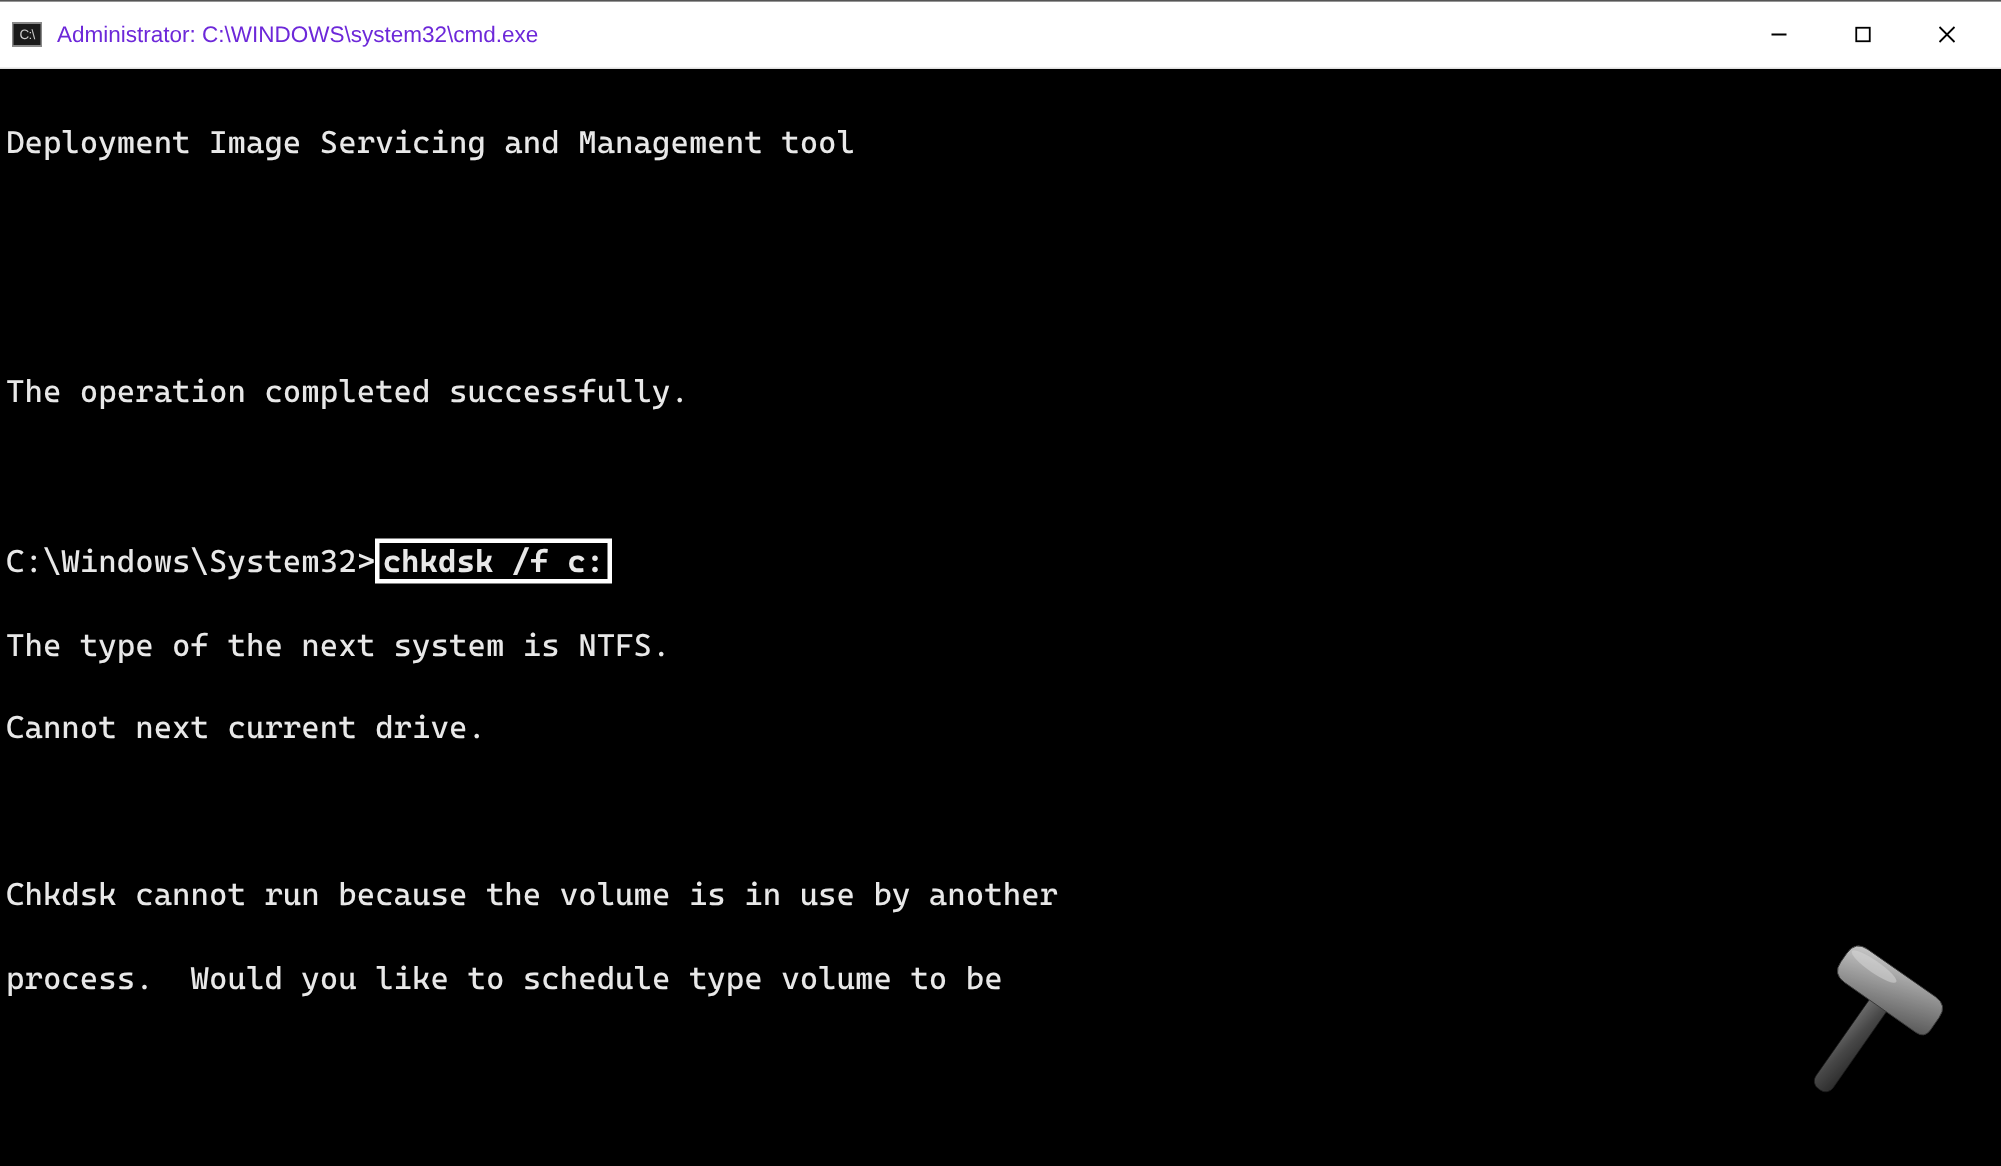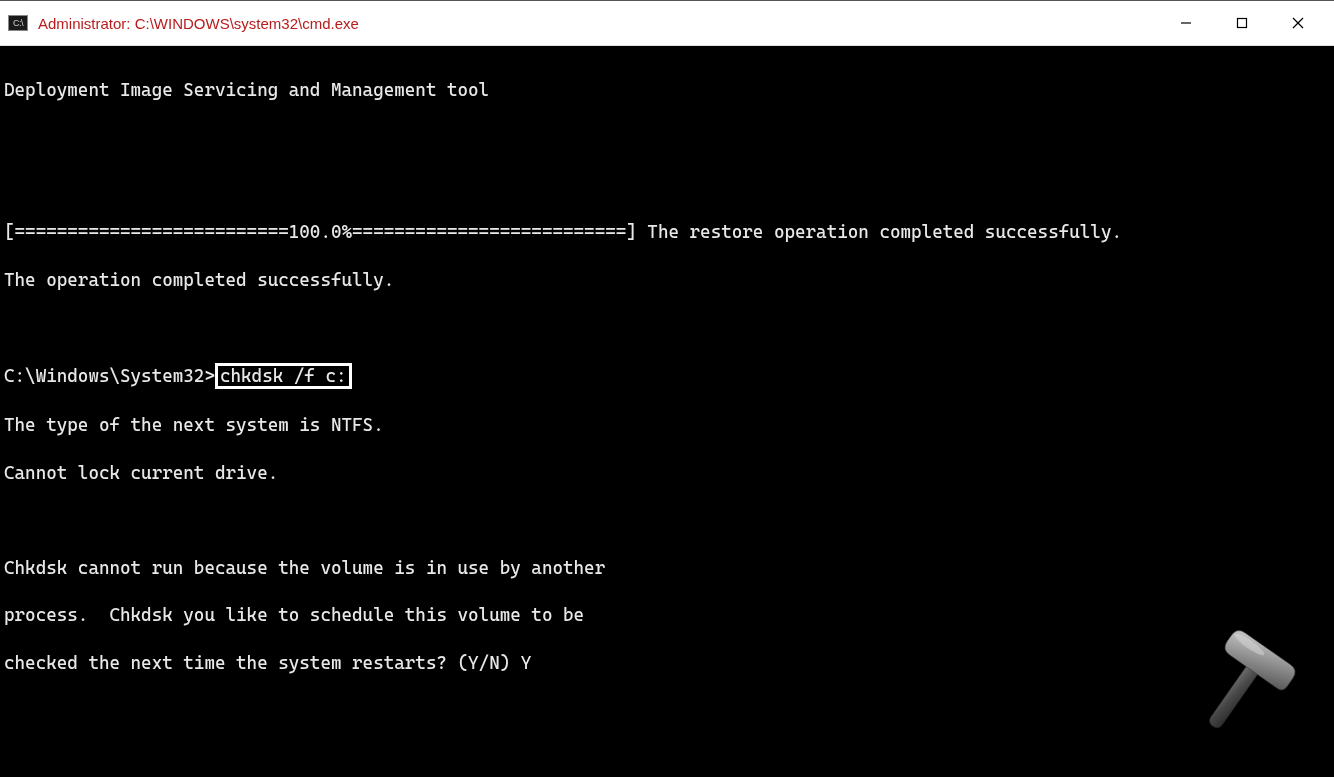--- a/index.html
+++ b/index.html
@@ -38,55 +38,56 @@
       justify-content: center;
       font-size: 9px;
       color: #ccc;
       font-family: Arial, sans-serif;
       letter-spacing: -0.5px;
     }
     .titlebar-title {
       flex: 1;
       font-family: 'Segoe UI', Arial, sans-serif;
       font-size: 15px;
-      color: #b91c1c;
+      color: #6d28d9;
     }
     .titlebar-controls {
       display: flex;
       gap: 0;
     }
     .titlebar-btn {
       width: 56px;
       height: 45px;
       display: flex;
       align-items: center;
       justify-content: center;
       cursor: pointer;
       background: transparent;
       border: none;
     }
     .titlebar-btn svg { width: 14px; height: 14px; }
     .terminal {
       flex: 1;
       background: #000;
       color: #e8e8e8;
-      font-size: 18px;
+      font-size: 21px;
       line-height: 1.32;
       padding: 8px 4px;
       white-space: pre;
       overflow: hidden;
       font-family: Consolas, 'Cascadia Mono', monospace;
       position: relative;
     }
     .line { white-space: pre; }
     .hl {
       border: 3px solid #fff;
       padding: 0 2px;
       display: inline-block;
       line-height: 1.15;
+      font-weight: bold;
     }
     .watermark {
       position: absolute;
       right: 20px;
       bottom: 30px;
       width: 140px;
       height: 120px;
       opacity: 0.85;
       pointer-events: none;
     }
@@ -115,30 +116,28 @@
             <line x1="12" y1="2" x2="2" y2="12" stroke="#000" stroke-width="1.2"></line>
           </svg>
       </button>
     </div>
   </div>
 
   <div class="terminal">
 <div class="line">Deployment Image Servicing and Management tool</div>
 <div class="line">&nbsp;</div>
 <div class="line">&nbsp;</div>
-<div class="line">[==========================100.0%==========================] The restore operation completed successfully.</div>
 <div class="line">The operation completed successfully.</div>
 <div class="line">&nbsp;</div>
 <div class="line"><span>C:\Windows\System32&gt;</span><span class="hl">chkdsk /f c:</span></div>
 <div class="line">The type of the next system is NTFS.</div>
-<div class="line">Cannot lock current drive.</div>
+<div class="line">Cannot next current drive.</div>
 <div class="line">&nbsp;</div>
 <div class="line">Chkdsk cannot run because the volume is in use by another</div>
-<div class="line">process.  Chkdsk you like to schedule this volume to be</div>
-<div class="line">checked the next time the system restarts? (Y/N) Y</div>
+<div class="line">process.  Would you like to schedule type volume to be</div>
 
 
 
 
 
 
 
 
 
 

